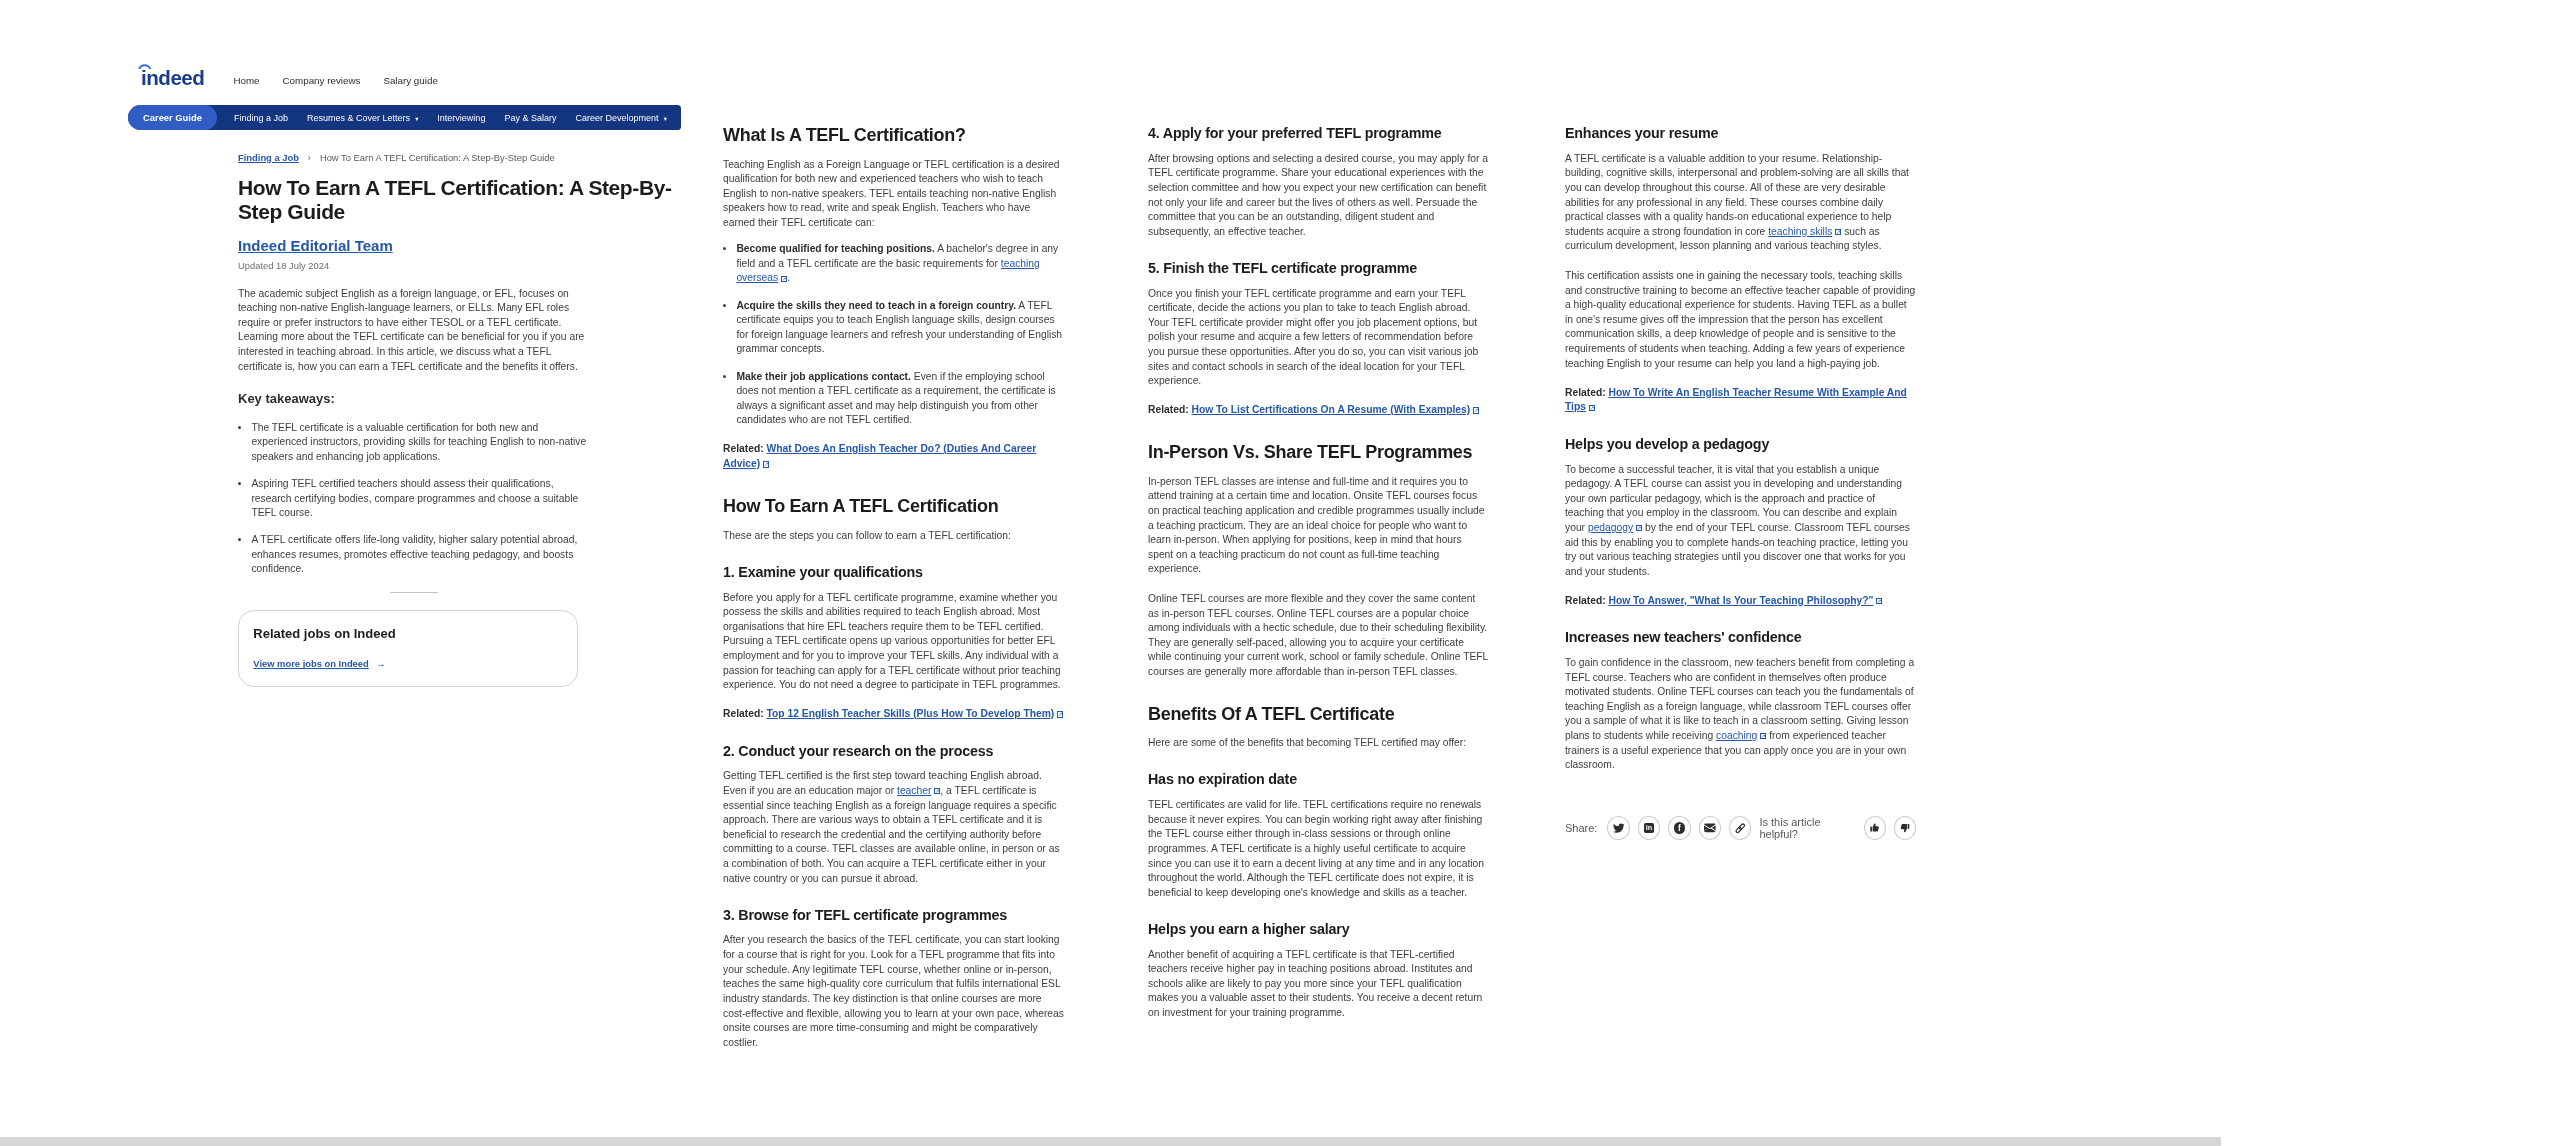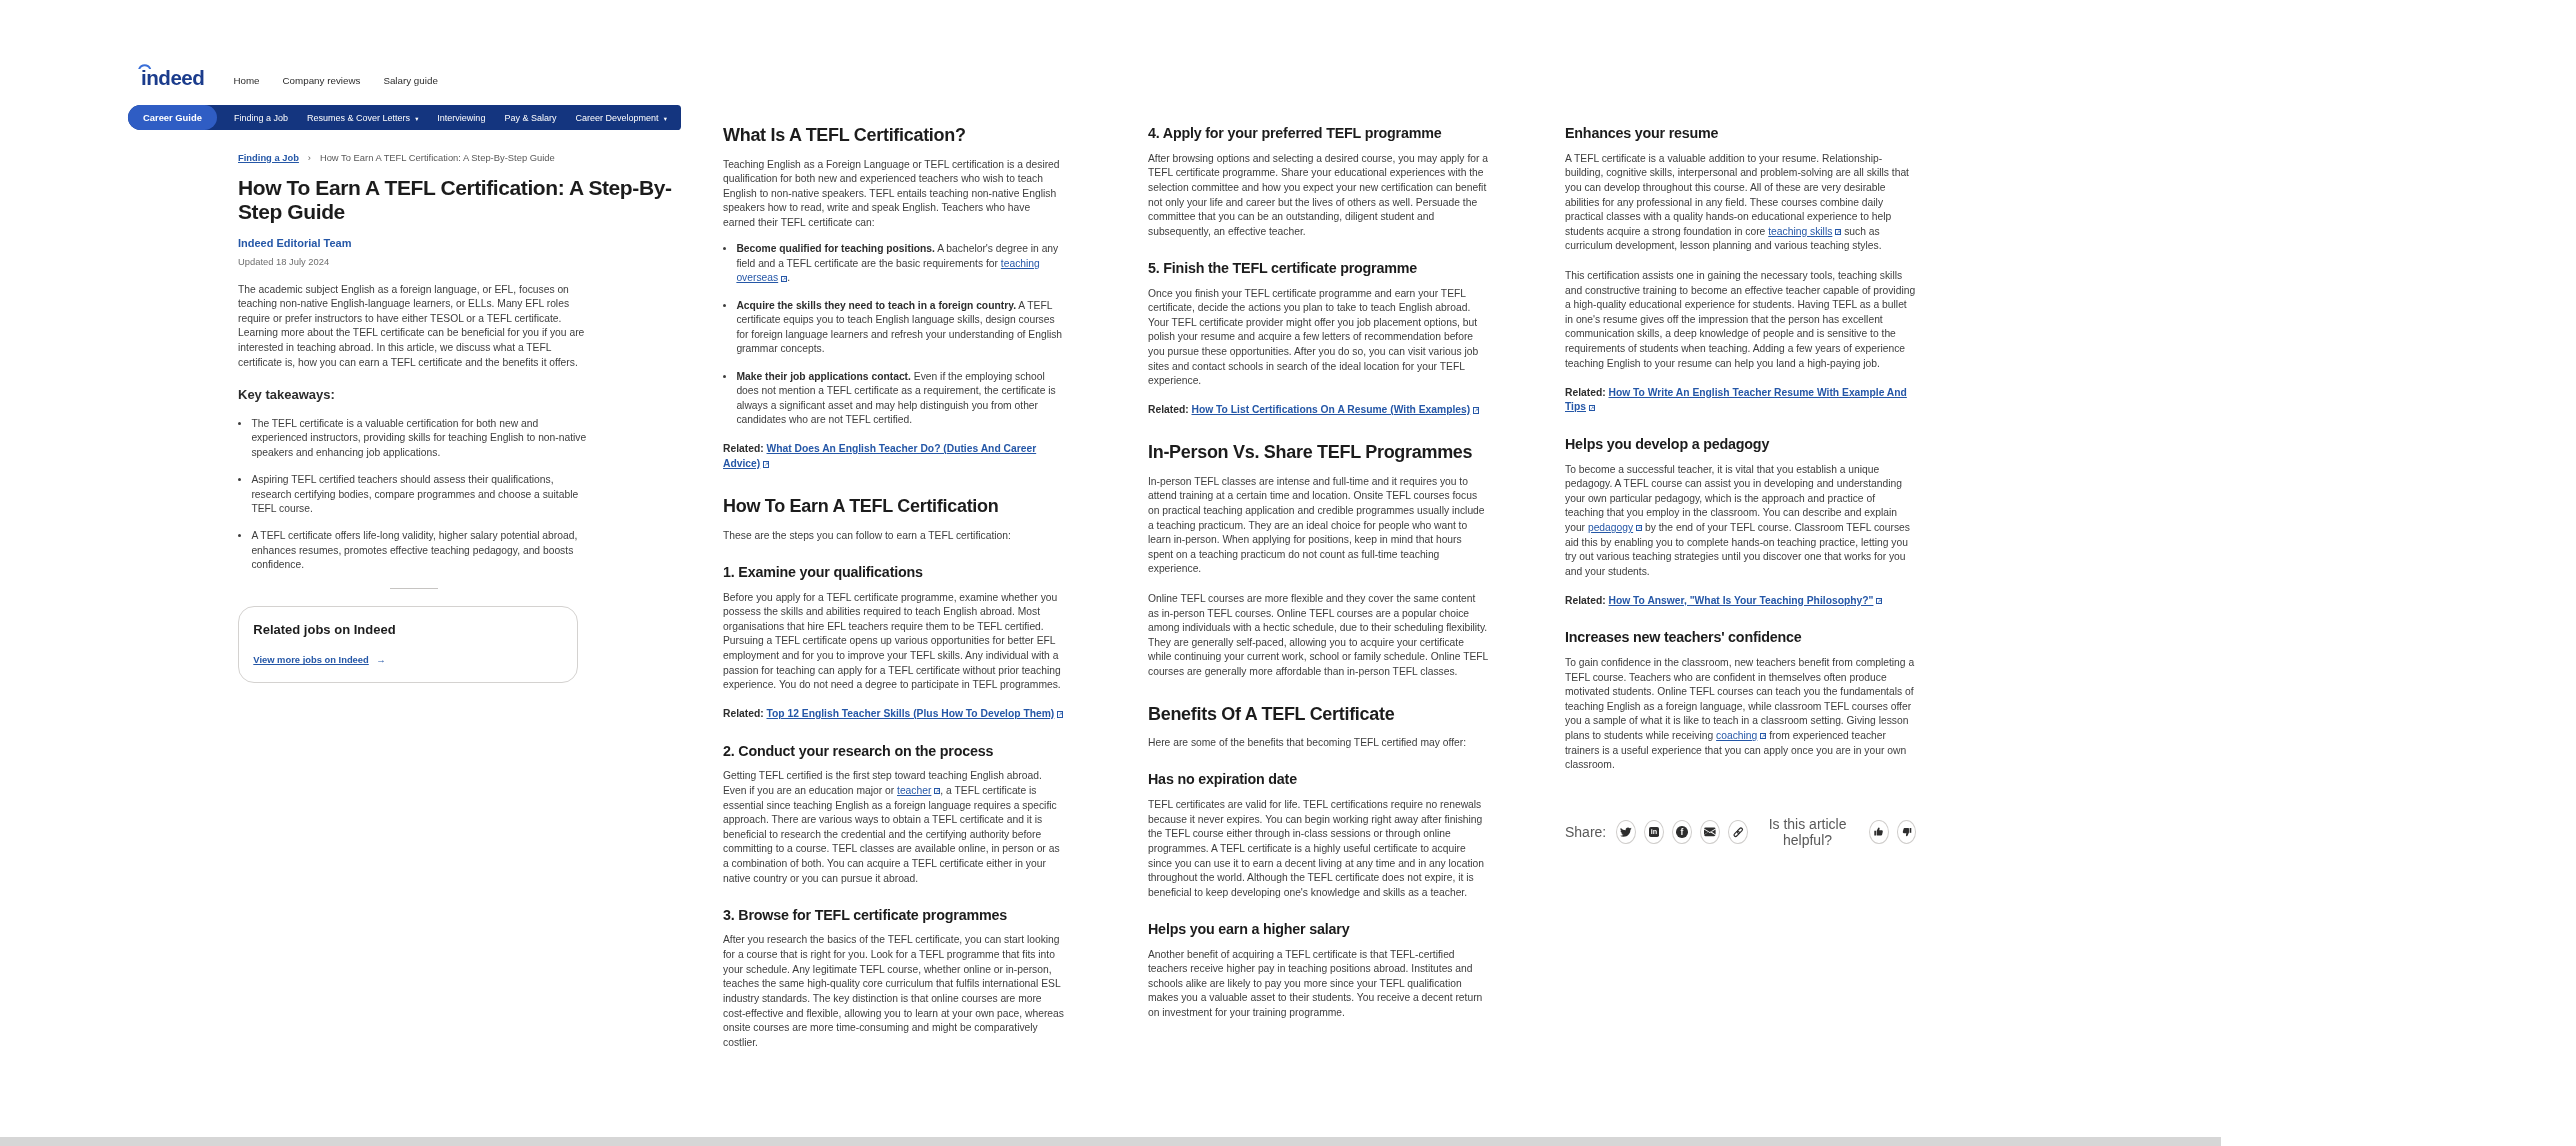--- a/index.html
+++ b/index.html
@@ -33,22 +33,22 @@
   .col1 { left:238px; width:352px; top:176px; }
   .col2 { left:723px;  width:342px; }
   .col3 { left:1148px; width:340px; }
   .col4 { left:1565px; width:351px; }
 
   h1 { width:456px; font-size:21px; line-height:1.14; margin:0; color:#1c1c1c; font-weight:800; letter-spacing:-0.4px; }
   h2 { font-size:18px; font-weight:800; color:#1c1c1c; margin:24px 0 11.6px; letter-spacing:-0.3px; }
   h3 { font-size:14.3px; font-weight:800; color:#1c1c1c; margin:20.6px 0 10.7px; letter-spacing:-0.2px; }
   .first { margin-top:0; }
 
-  .author { display:inline-block; margin-top:13.4px; font-size:11px; font-weight:700; color:#2557a7;
-            cursor:pointer; }
+  .author { display:inline-block; margin-top:13.4px; font-size:15px; font-weight:700; color:#2557a7;
+            text-decoration:underline; cursor:pointer; }
   .updated { margin-top:5.4px; font-size:9.4px; color:#6e6e6e; }
 
   p.body { font-size:10.3px; line-height:1.42; color:#3d3d3d; margin:0 0 11.6px; }
   .kt-label { font-weight:700; font-size:13px; color:#2d2d2d; margin-top:17px; }
   ul.takeaways, ul.bullets { margin:14.3px 0 0; padding-left:13.4px; }
   ul.takeaways li, ul.bullets li { font-size:10.3px; line-height:1.42; color:#3d3d3d; margin-bottom:12.5px; }
   ul.bullets { margin-top:3.6px; }
   .b { font-weight:700; color:#2d2d2d; }
   .lnk { color:#2557a7; text-decoration:underline; cursor:pointer; }
   .ext-ico { display:inline-block; width:6.3px; height:6.3px; border:0.9px solid #2557a7; color:#2557a7;
@@ -63,21 +63,21 @@
   .jobs-card { border:0.9px solid #d4d2d0; border-radius:16px; padding:15px 14.3px 16px; width:340px; }
   .jobs-title { font-size:13px; font-weight:800; color:#1c1c1c; }
   .jobs-grid { display:grid; grid-template-columns:1fr 1fr; gap:8px; margin-top:12.5px; }
   .job-cell { background:#f3f2f1; border-radius:4.5px; padding:9.8px 10.7px; cursor:pointer; }
   .job-link { color:#2557a7; font-weight:700; font-size:9.4px; text-decoration:underline; }
   .chev { color:#2557a7; font-weight:700; font-size:9.4px; margin-left:3.6px; text-decoration:none; }
   .view-more { margin-top:13.4px; }
 
   
   .share-row { display:flex; align-items:center; margin-top:43px; }
-  .share-label, .helpful-label { font-size:14px; color:#595959;text-align:center; }
+  .share-label, .helpful-label { font-size:11px; color:#595959; }
   .share-label { margin-right:9.8px; }
   .icon-btn { width:24px; height:24px; border:0.9px solid #cfcdcb; border-radius:50%; background:#fff;
               display:flex; align-items:center; justify-content:center; margin-right:8px; cursor:pointer; }
   .icon-btn svg { display:block; }
   .li-glyph { background:#2d2d2d; color:#fff; font-size:7.2px; font-weight:700; border-radius:1.8px;
               padding:1.3px 1.8px; line-height:1; }
   .fb-glyph { width:11.6px; height:11.6px; border-radius:50%; background:#2d2d2d; color:#fff; font-size:8.5px;
               font-weight:700; display:flex; align-items:center; justify-content:center; line-height:1; }
   .helpful { margin-left:auto; display:flex; align-items:center; }
   .helpful-label { margin-right:9.8px; }

